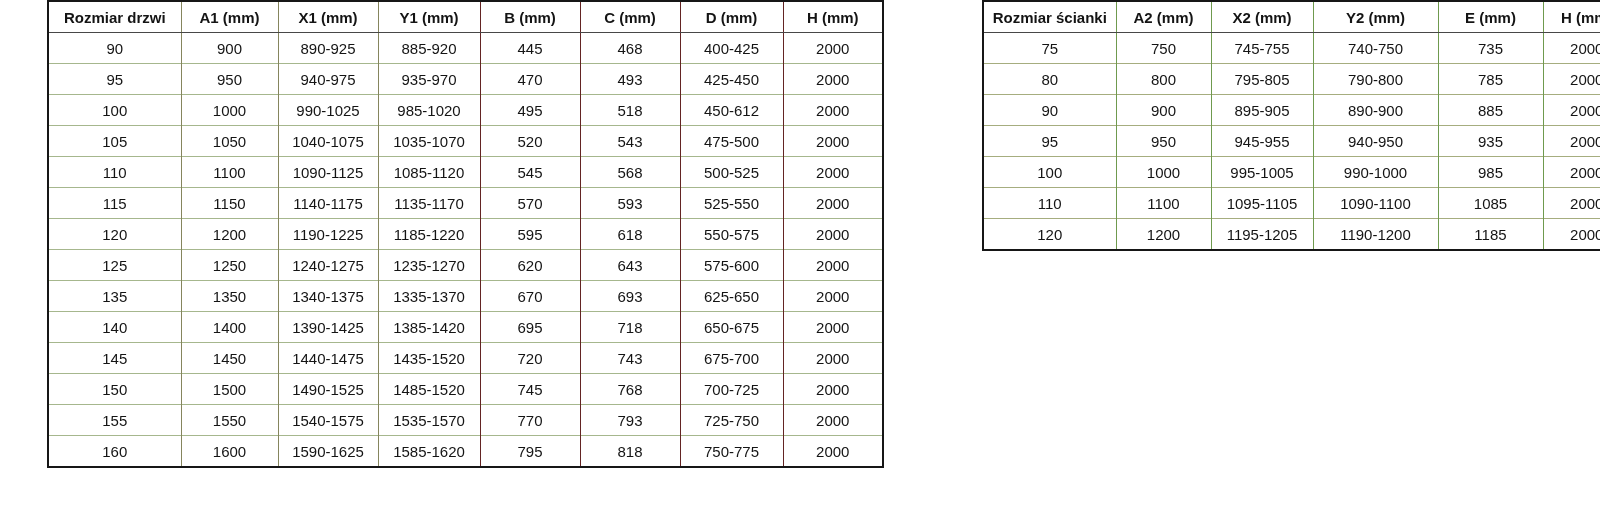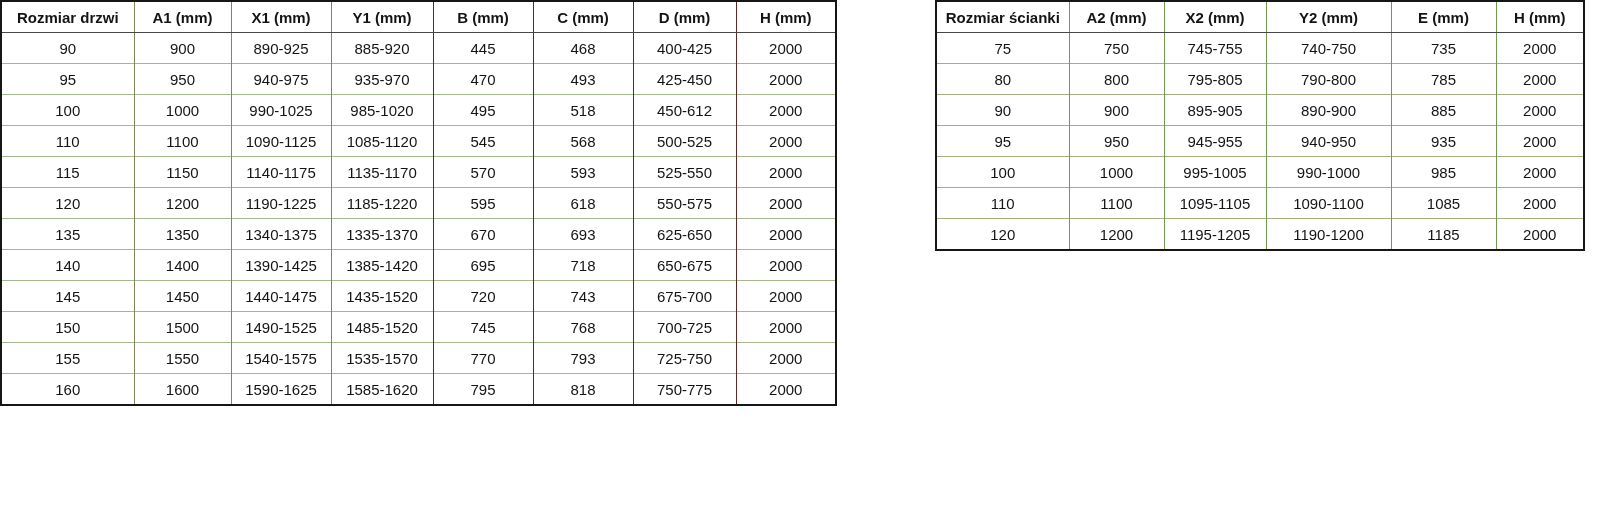--- a/index.html
+++ b/index.html
@@ -29,21 +29,21 @@
     font-size: 15px;
     color: #141414;
     padding: 0 2px;
     height: 30px;
     overflow: hidden;
     white-space: nowrap;
   }
   table.size-table th { font-weight: bold; }
 
   
-  table.size-table { border: 2px solid var(--outer, #161616); }
+  table.size-table { border: 2px solid var(--outer, #161616); margin-left: 47px; }
 
   
   table.size-table tbody td { border-top: 1px solid var(--hline, #a6b78d); }
   table.size-table thead th { border-bottom: 1px solid var(--headline, #474747); }
 
   
   #door-table { left: 0px; width: 835px; --hline: #a6b78d; }
   #door-table th:nth-child(-n+3),
   #door-table td:nth-child(-n+3) { border-right: 1px solid var(--olive, #85855d); }
   #door-table th:nth-child(n+4):not(:last-child),
@@ -106,20 +106,30 @@
           <td>100</td>
           <td>1000</td>
           <td>990-1025</td>
           <td>985-1020</td>
           <td>495</td>
           <td>518</td>
           <td>450-612</td>
           <td>2000</td>
         </tr>
         <tr>
+          <td>105</td>
+          <td>1050</td>
+          <td>1040-1075</td>
+          <td>1035-1070</td>
+          <td>520</td>
+          <td>543</td>
+          <td>475-500</td>
+          <td>2000</td>
+        </tr>
+        <tr>
           <td>110</td>
           <td>1100</td>
           <td>1090-1125</td>
           <td>1085-1120</td>
           <td>545</td>
           <td>568</td>
           <td>500-525</td>
           <td>2000</td>
         </tr>
         <tr>
@@ -133,20 +143,30 @@
           <td>2000</td>
         </tr>
         <tr>
           <td>120</td>
           <td>1200</td>
           <td>1190-1225</td>
           <td>1185-1220</td>
           <td>595</td>
           <td>618</td>
           <td>550-575</td>
+          <td>2000</td>
+        </tr>
+        <tr>
+          <td>125</td>
+          <td>1250</td>
+          <td>1240-1275</td>
+          <td>1235-1270</td>
+          <td>620</td>
+          <td>643</td>
+          <td>575-600</td>
           <td>2000</td>
         </tr>
         <tr>
           <td>135</td>
           <td>1350</td>
           <td>1340-1375</td>
           <td>1335-1370</td>
           <td>670</td>
           <td>693</td>
           <td>625-650</td>

